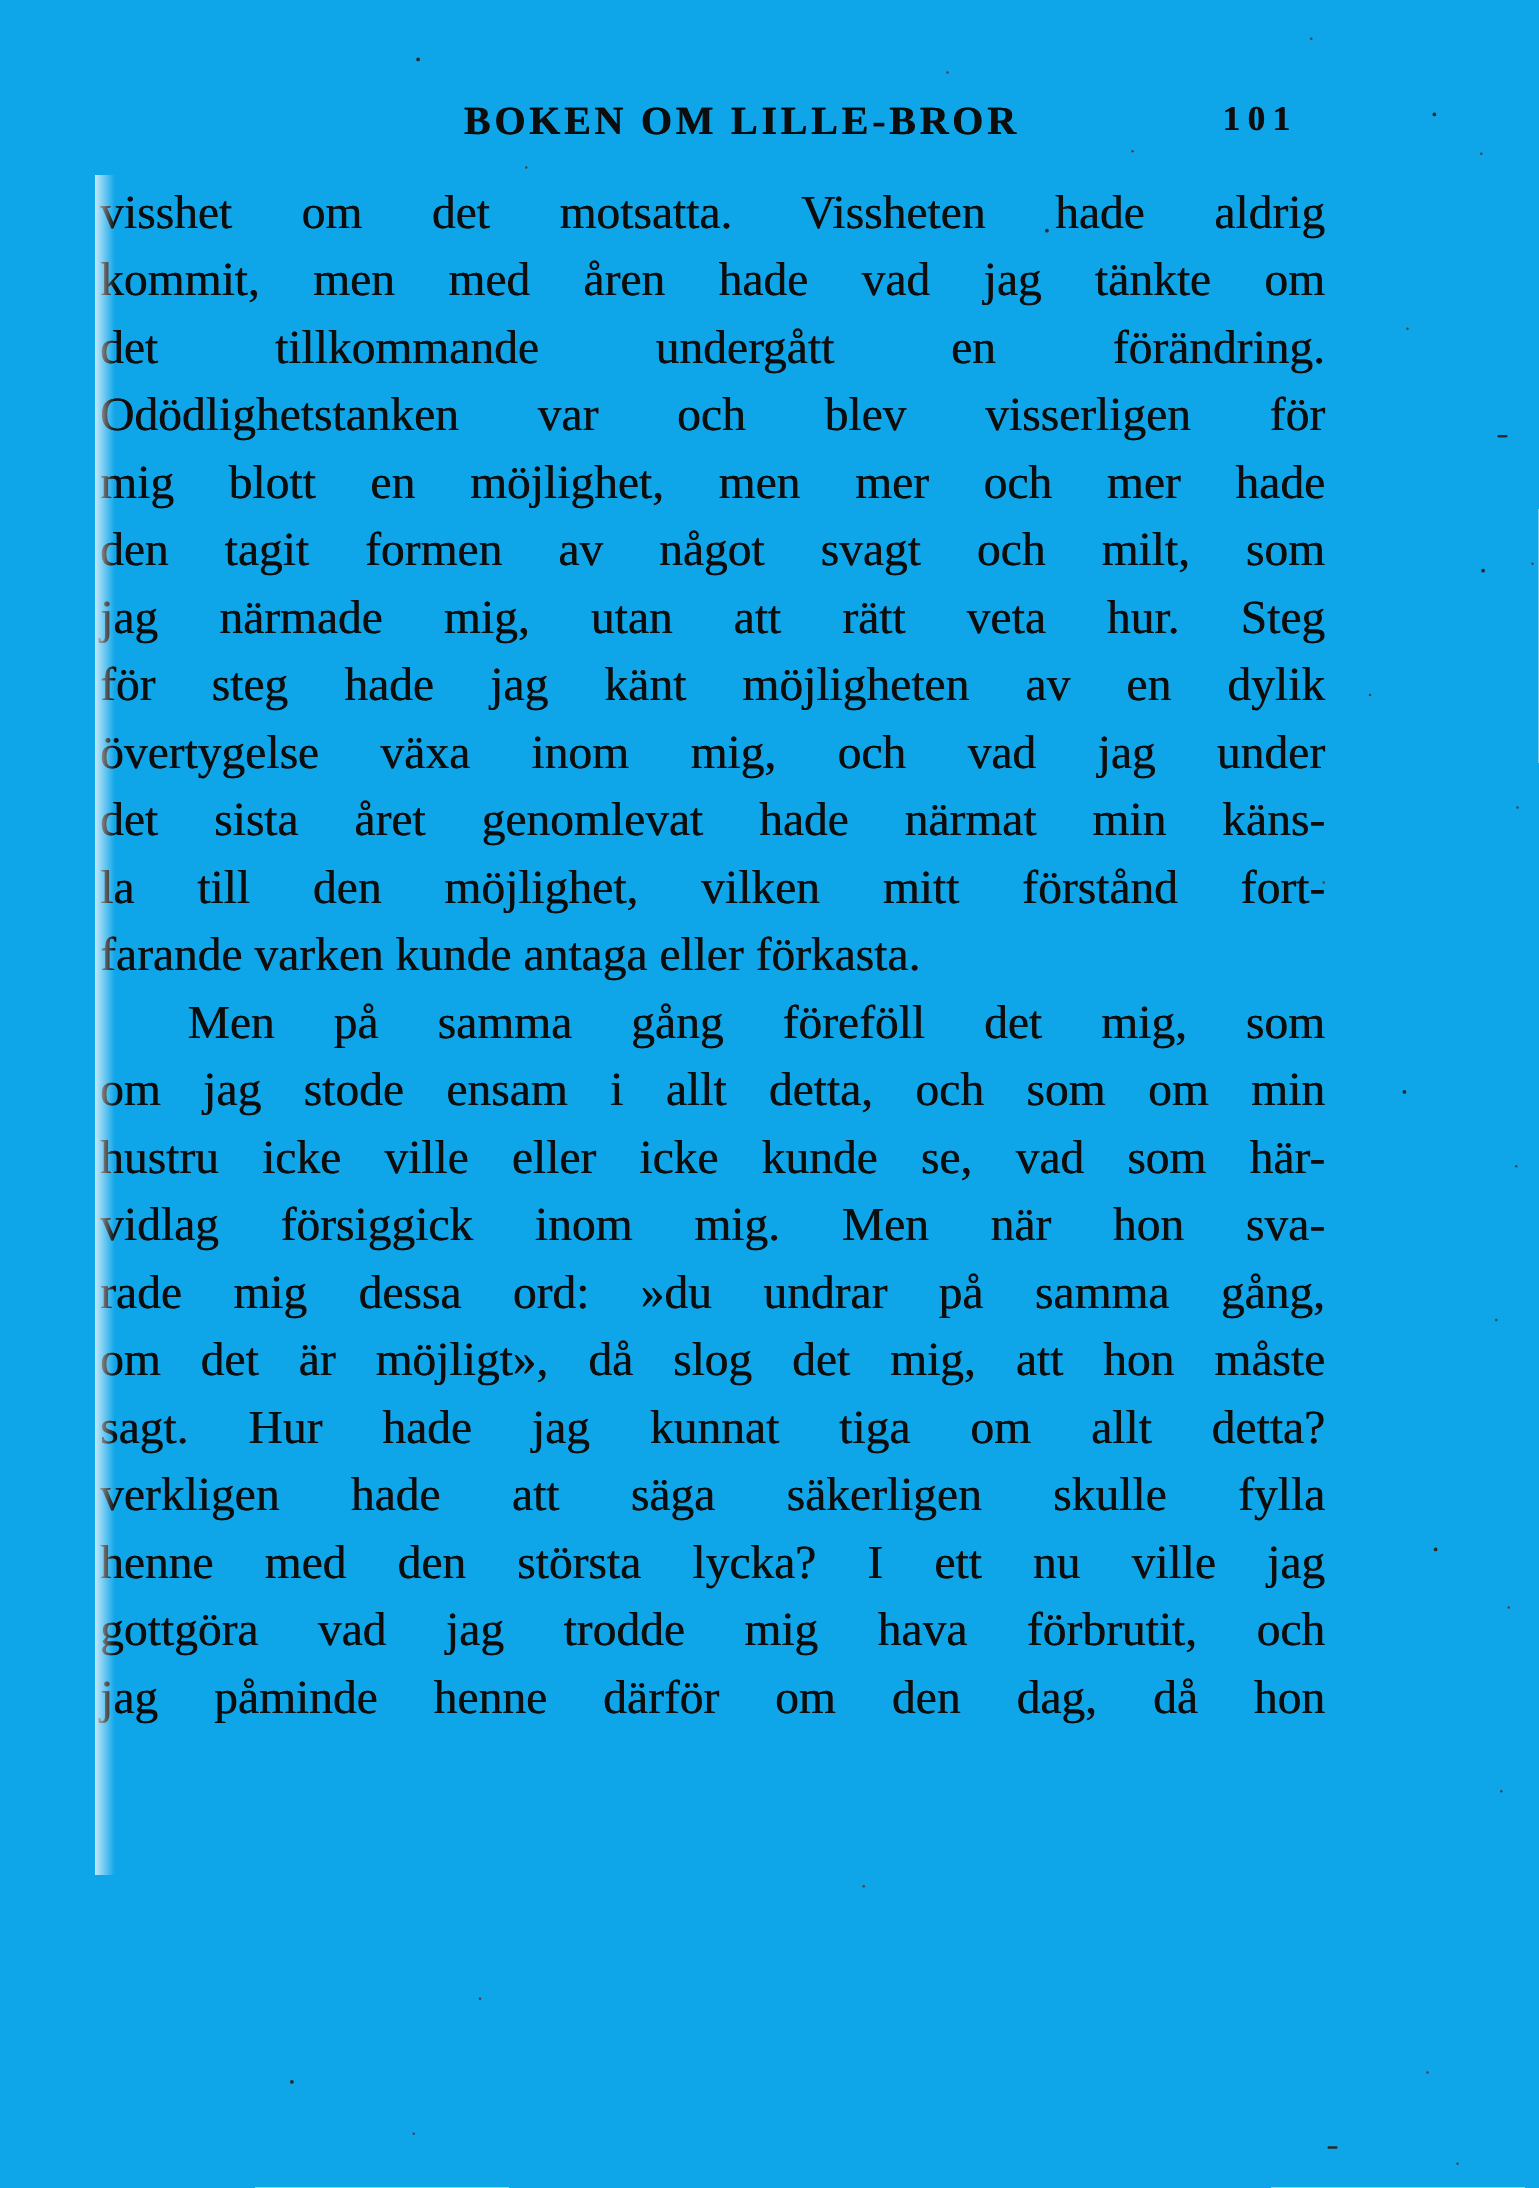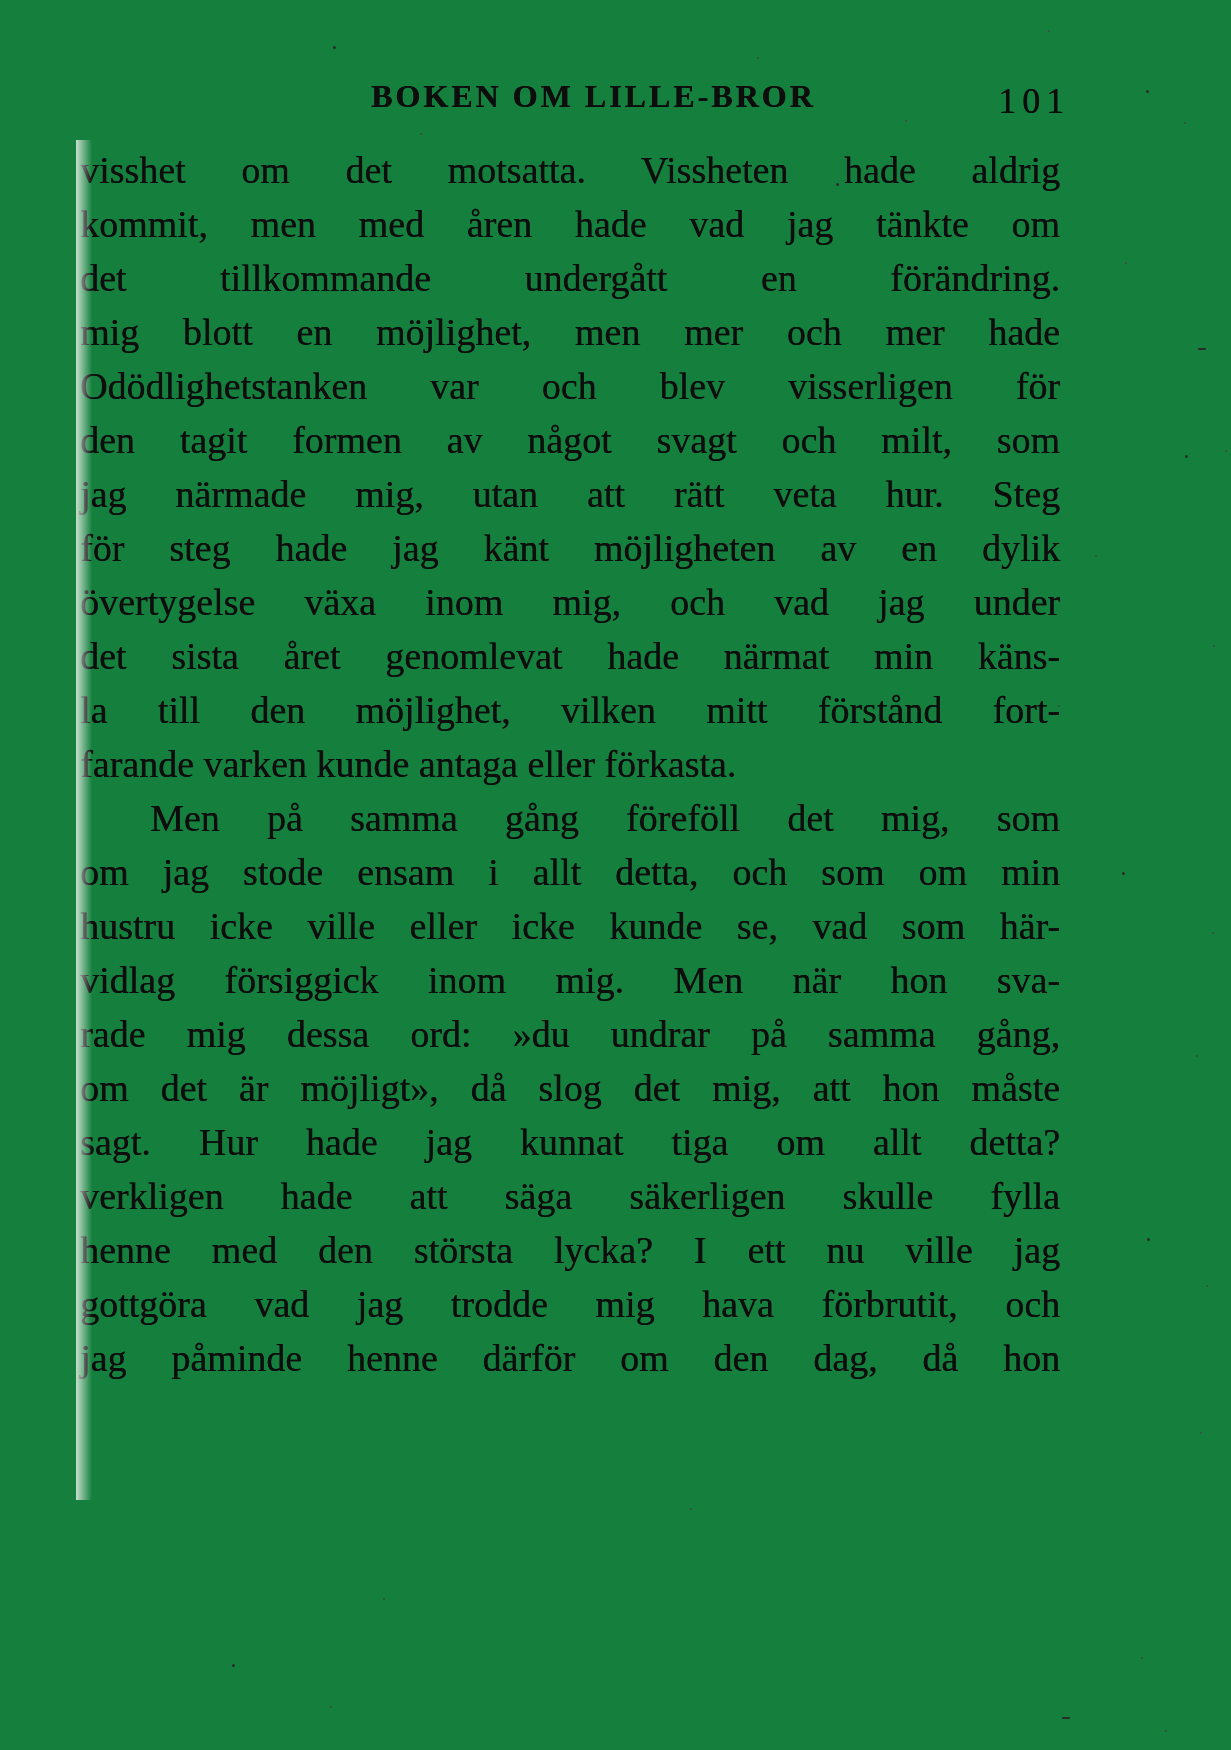--- a/index.html
+++ b/index.html
@@ -4,42 +4,42 @@
 <style>
   html, body {
     margin: 0;
     padding: 0;
     background: #ffffff;
   }
   .page {
     position: relative;
     width: 1231px;
     height: 1750px;
-    background: #15803d;
+    background: #0ea5e9;
     overflow: hidden;
     font-family: "Liberation Serif", "DejaVu Serif", serif;
     color: #0d0d0d;
   }
   
   .running-title {
     position: absolute;
     left: 371px;
     top: 78px;
     font-size: 32px;
     font-weight: 700;
     letter-spacing: 3px;
     white-space: nowrap;
     text-shadow: 0.4px 0 0 #111;
   }
   .page-number {
     position: absolute;
-    left: 998px;
+    left: 978px;
     top: 80px;
-    font-size: 36px;
-    font-weight: 400;
+    font-size: 28px;
+    font-weight: 700;
     letter-spacing: 6px;
     text-shadow: 0.4px 0 0 #111;
   }
   
   .body-text {
     position: absolute;
     left: 80px;
     top: 143px;
     width: 980px;
     font-size: 38px;
@@ -84,22 +84,22 @@
 
 <div class="page">
 
   <div class="running-title">BOKEN OM LILLE-BROR</div>
   <div class="page-number">101</div>
 
   <div class="body-text">
     <div class="line">visshet om det motsatta. Vissheten hade aldrig</div>
     <div class="line">kommit, men med åren hade vad jag tänkte om</div>
     <div class="line">det tillkommande undergått en förändring.</div>
+    <div class="line">Odödlighetstanken var och blev visserligen för</div>
     <div class="line">mig blott en möjlighet, men mer och mer hade</div>
-    <div class="line">Odödlighetstanken var och blev visserligen för</div>
     <div class="line">den tagit formen av något svagt och milt, som</div>
     <div class="line">jag närmade mig, utan att rätt veta hur. Steg</div>
     <div class="line">för steg hade jag känt möjligheten av en dylik</div>
     <div class="line">övertygelse växa inom mig, och vad jag under</div>
     <div class="line">det sista året genomlevat hade närmat min käns-</div>
     <div class="line">la till den möjlighet, vilken mitt förstånd fort-</div>
     <div class="line para-end">farande varken kunde antaga eller förkasta.</div>
     <div class="line para-indent">Men på samma gång föreföll det mig, som</div>
     <div class="line">om jag stode ensam i allt detta, och som om min</div>
     <div class="line">hustru icke ville eller icke kunde se, vad som här-</div>

